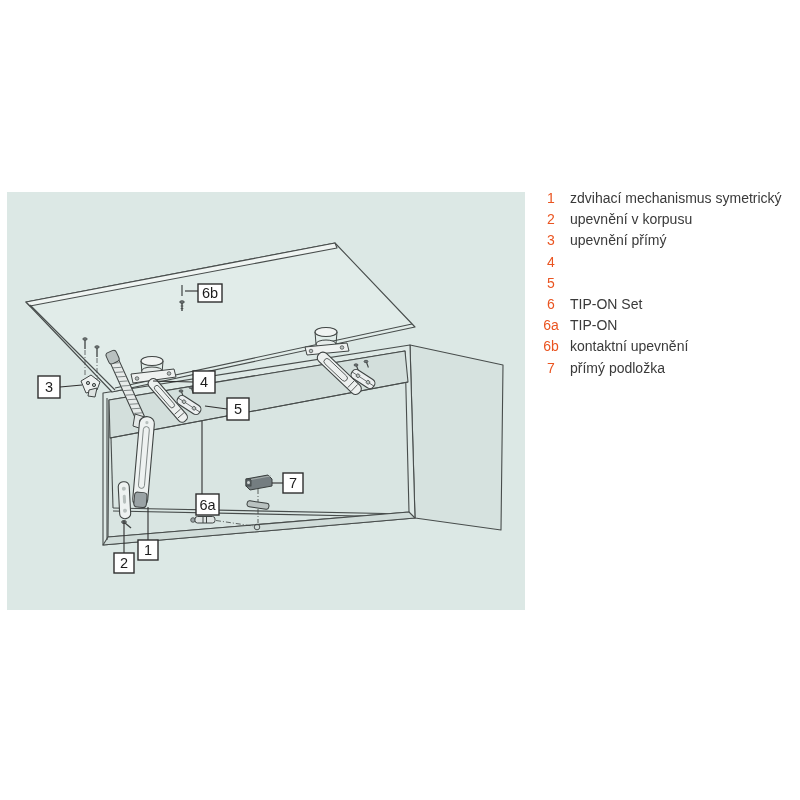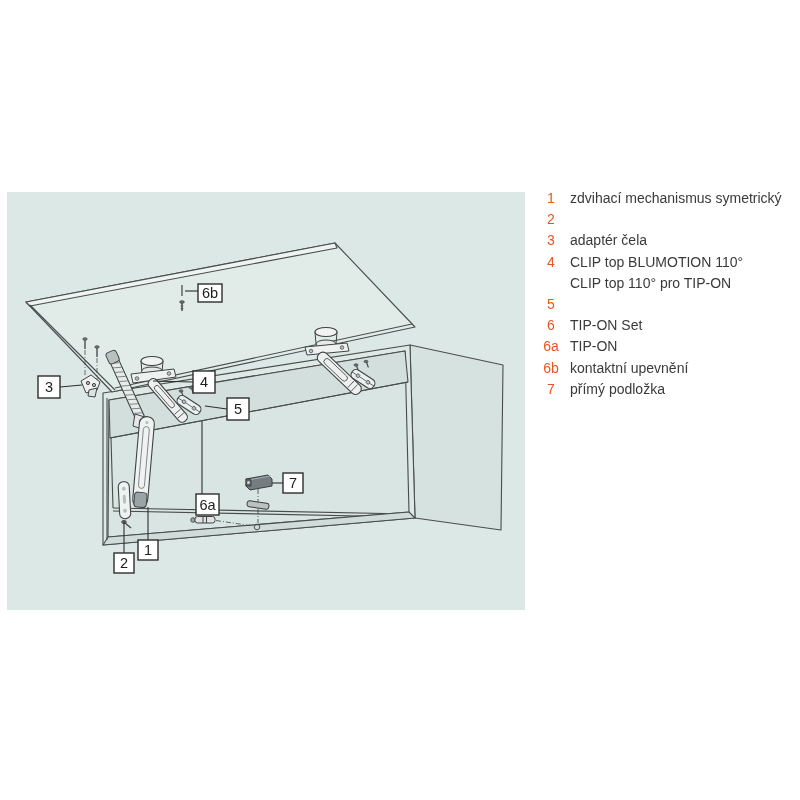--- a/index.html
+++ b/index.html
@@ -239,32 +239,28 @@
 </svg>
 </div>
 
 <div class="legend">
   <div class="legend-row">
       <span class="legend-num">1</span>
       <span class="legend-label">zdvihací mechanismus symetrický</span>
     </div>
   <div class="legend-row">
       <span class="legend-num">2</span>
+      <span class="legend-label">upevnění v korpusu</span>
     </div>
   <div class="legend-row">
       <span class="legend-num">3</span>
-      <span class="legend-label">adaptér čela</span>
+      <span class="legend-label">upevnění přímý</span>
     </div>
   <div class="legend-row">
       <span class="legend-num">4</span>
-      <span class="legend-label">CLIP top BLUMOTION 110°</span>
-    </div>
-  <div class="legend-row">
-      <span class="legend-num"></span>
-      <span class="legend-label">CLIP top 110° pro TIP-ON</span>
     </div>
   <div class="legend-row">
       <span class="legend-num">5</span>
     </div>
   <div class="legend-row">
       <span class="legend-num">6</span>
       <span class="legend-label">TIP-ON Set</span>
     </div>
   <div class="legend-row">
       <span class="legend-num">6a</span>

